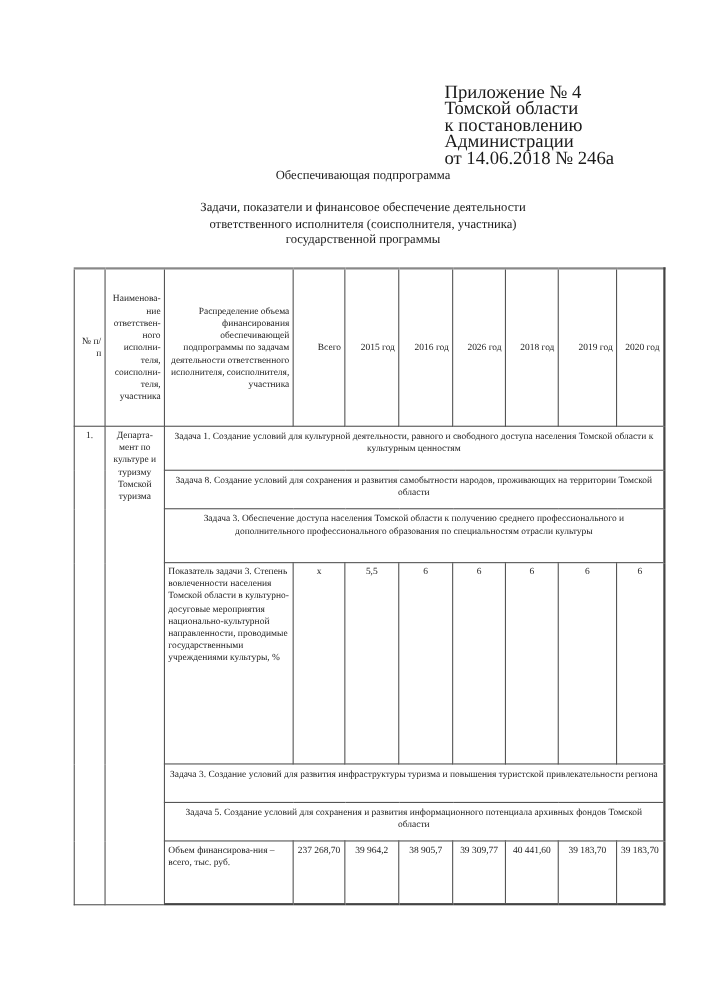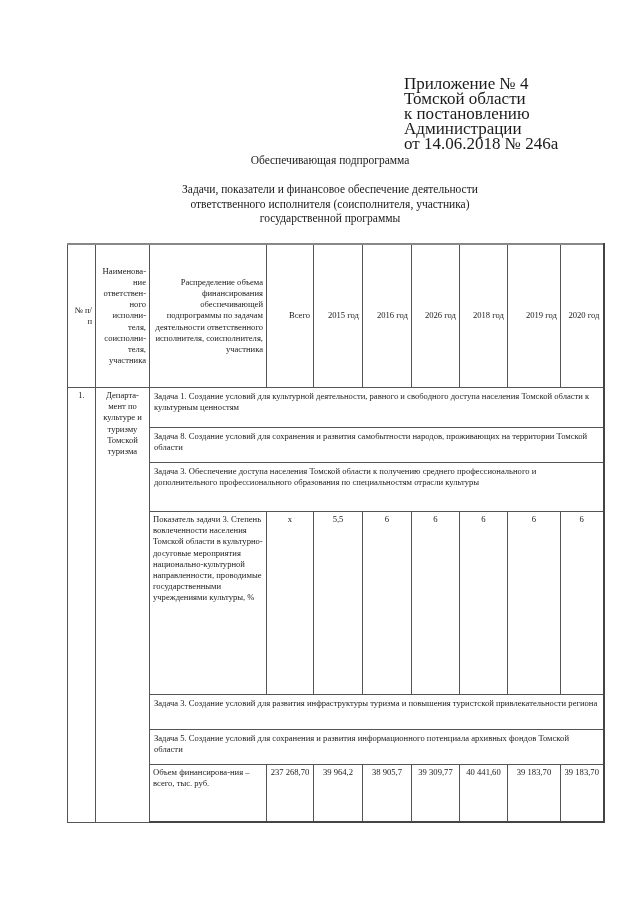--- a/index.html
+++ b/index.html
@@ -8,21 +8,21 @@
   .appendix { position: absolute; left: 404px; top: 76px; font-size: 17px; line-height: 15px; }
   .title1 { position: absolute; left: 0; width: 660px; top: 154px; text-align: center; font-size: 11.5px; }
   .title2 { position: absolute; left: 0; width: 660px; top: 182px; text-align: center; font-size: 11.5px; line-height: 14.5px; }
   table { position: absolute; left: 67px; top: 243px; width: 488px; border-collapse: collapse;
           table-layout: fixed; font-size: 8.6px; line-height: 11.2px; }
   td { border: 1px solid #555; padding: 2px 3px; vertical-align: top; word-wrap: break-word; }
   .hdr td { text-align: right; vertical-align: middle; height: 138px; border-top: 2px solid #888; }
   .c { text-align: center; }
   .task td { font-size: 8.6px; }
   .task-text { text-align: left; padding: 3px 4px; }
-  .border-r { border-right: 2px solid #444; }
+  .border-r { border-right: 2px solid #444; text-align: center; }
   .last-row td { border-bottom: 2px solid #444; margin-top: 40px; }
 </style>
 </head>
 <body>
 
 <div class="appendix">
   <div>Приложение № 4</div>
   <div>Томской области</div>
   <div>к  постановлению  Администрации</div>
   <div>от 14.06.2018 № 246а</div>

